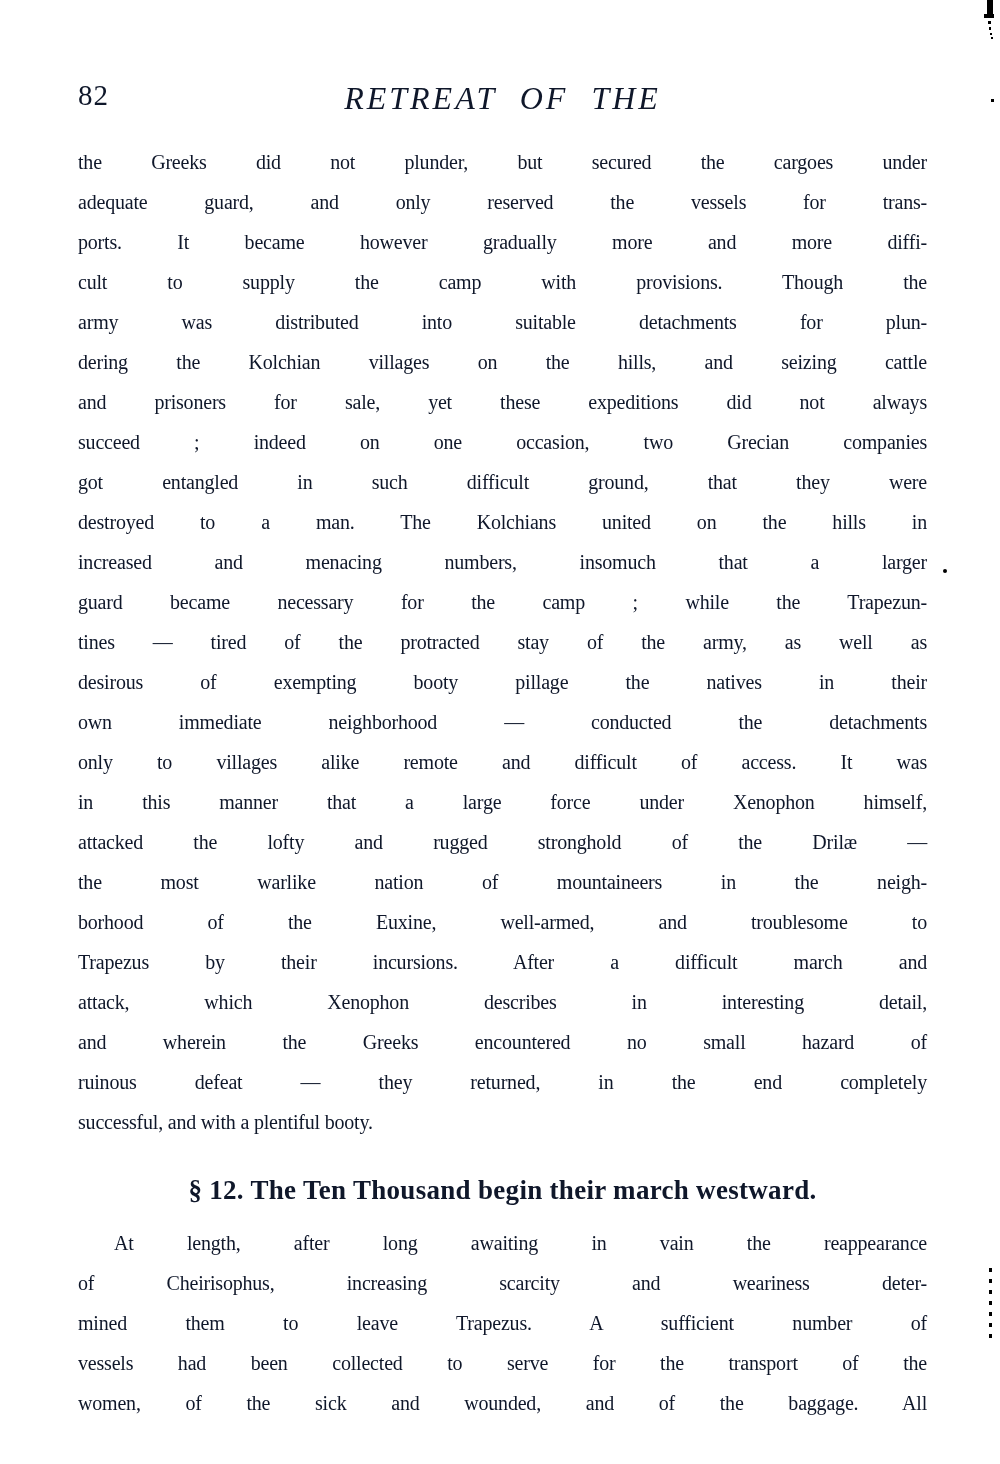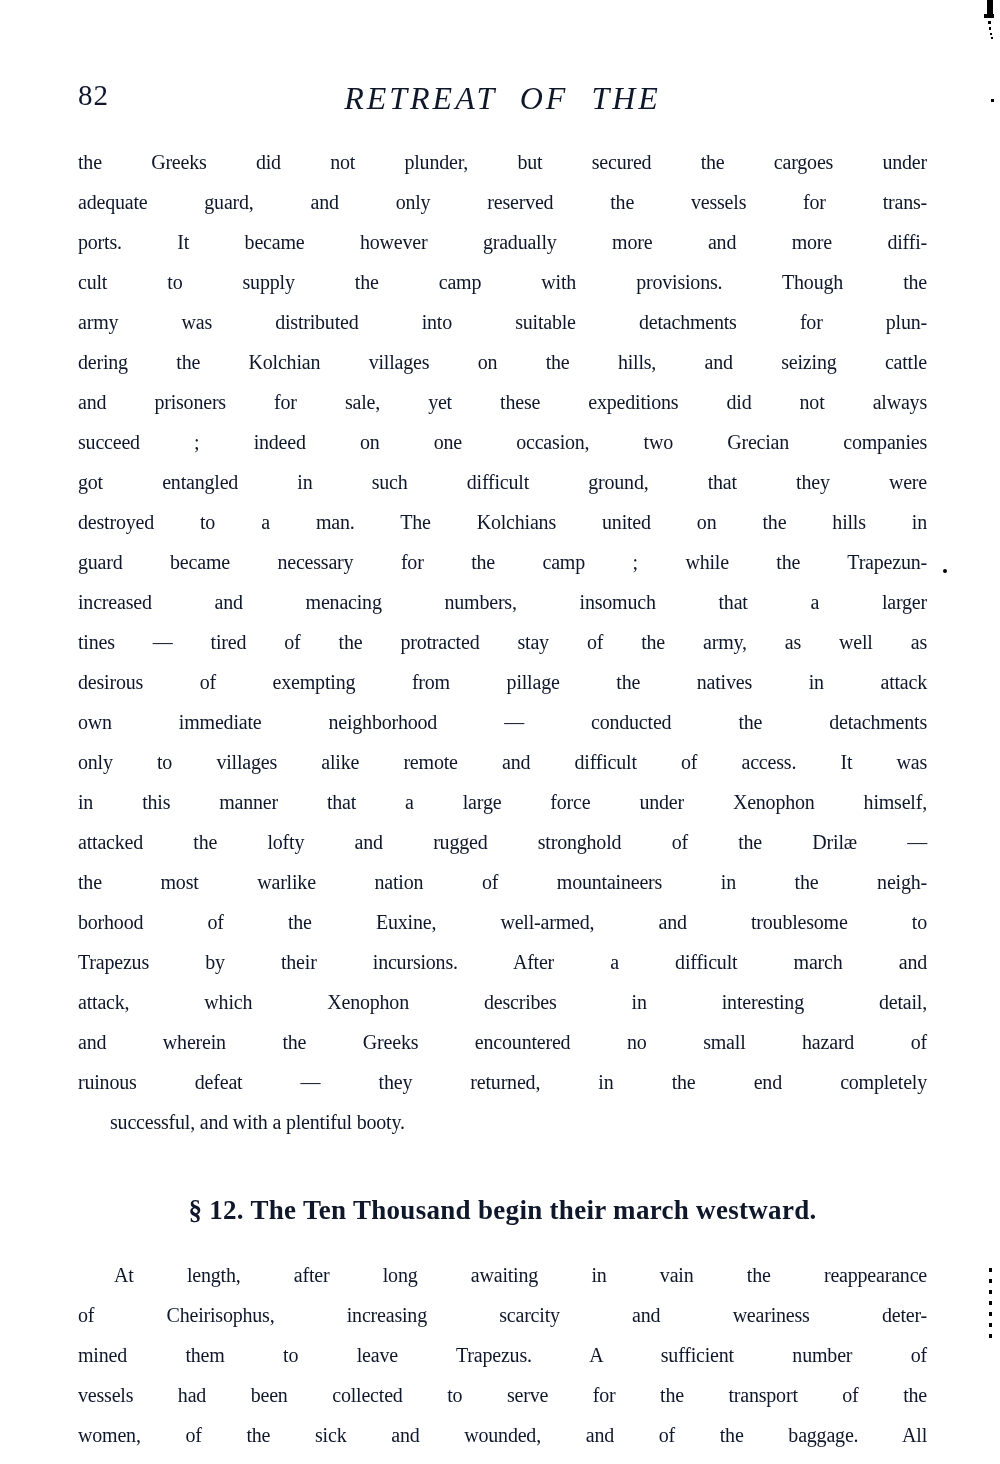--- a/index.html
+++ b/index.html
@@ -40,36 +40,35 @@
     height: 40px;
     line-height: 40px;
     font-size: 20px;
     letter-spacing: -0.2px;
     text-align: justify;
     text-align-last: justify;
     white-space: nowrap;
   }
   .line.para-last {
     text-align-last: left;
-    margin-left: 32px;
   }
   .line.indent {
     padding-left: 36px;
   }
   .section-heading {
-    margin: 48px 0 0 0;
+    margin: 28px 0 0 0;
     height: 40px;
     line-height: 40px;
     text-align: center;
     font-size: 27px;
     font-weight: bold;
     letter-spacing: 0.3px;
   }
   .para-2 {
-    margin-top: 25px;
+    margin-top: 13px;
   }
   .artifact { position: absolute; background: #000; }
   .blob-main      { left: 987px; top: 0;      width: 6px; height: 15px; }
   .blob-cross     { left: 984px; top: 14px;   width: 10px; height: 4px; }
   .blob-dot-1     { left: 988px; top: 21px;   width: 3px; height: 3px; }
   .blob-dot-2     { left: 989px; top: 27px;   width: 2px; height: 3px; }
   .blob-dot-3     { left: 990px; top: 33px;   width: 2px; height: 2px; }
   .blob-dot-4     { left: 991px; top: 37px;   width: 2px; height: 2px; }
   .speck-upper    { left: 991px; top: 99px;   width: 3px; height: 3px; }
   .speck-mid      { left: 943px; top: 569px;  width: 4px; height: 4px; border-radius: 50%; }
@@ -94,24 +93,24 @@
       <div class="line">the Greeks did not plunder, but secured the cargoes under</div>
       <div class="line">adequate guard, and only reserved the vessels for trans-</div>
       <div class="line">ports. It became however gradually more and more diffi-</div>
       <div class="line">cult to supply the camp with provisions. Though the</div>
       <div class="line">army was distributed into suitable detachments for plun-</div>
       <div class="line">dering the Kolchian villages on the hills, and seizing cattle</div>
       <div class="line">and prisoners for sale, yet these expeditions did not always</div>
       <div class="line">succeed ; indeed on one occasion, two Grecian companies</div>
       <div class="line">got entangled in such difficult ground, that they were</div>
       <div class="line">destroyed to a man. The Kolchians united on the hills in</div>
+      <div class="line">increased and menacing numbers, insomuch that a larger</div>
       <div class="line">guard became necessary for the camp ; while the Trapezun-</div>
-      <div class="line">increased and menacing numbers, insomuch that a larger</div>
       <div class="line">tines — tired of the protracted stay of the army, as well as</div>
-      <div class="line">desirous of exempting from pillage the natives in attack</div>
+      <div class="line">desirous of exempting booty pillage the natives in their</div>
       <div class="line">own immediate neighborhood — conducted the detachments</div>
       <div class="line">only to villages alike remote and difficult of access. It was</div>
       <div class="line">in this manner that a large force under Xenophon himself,</div>
       <div class="line">attacked the lofty and rugged stronghold of the Drilæ —</div>
       <div class="line">the most warlike nation of mountaineers in the neigh-</div>
       <div class="line">borhood of the Euxine, well-armed, and troublesome to</div>
       <div class="line">Trapezus by their incursions. After a difficult march and</div>
       <div class="line">attack, which Xenophon describes in interesting detail,</div>
       <div class="line">and wherein the Greeks encountered no small hazard of</div>
       <div class="line">ruinous defeat — they returned, in the end completely</div>

